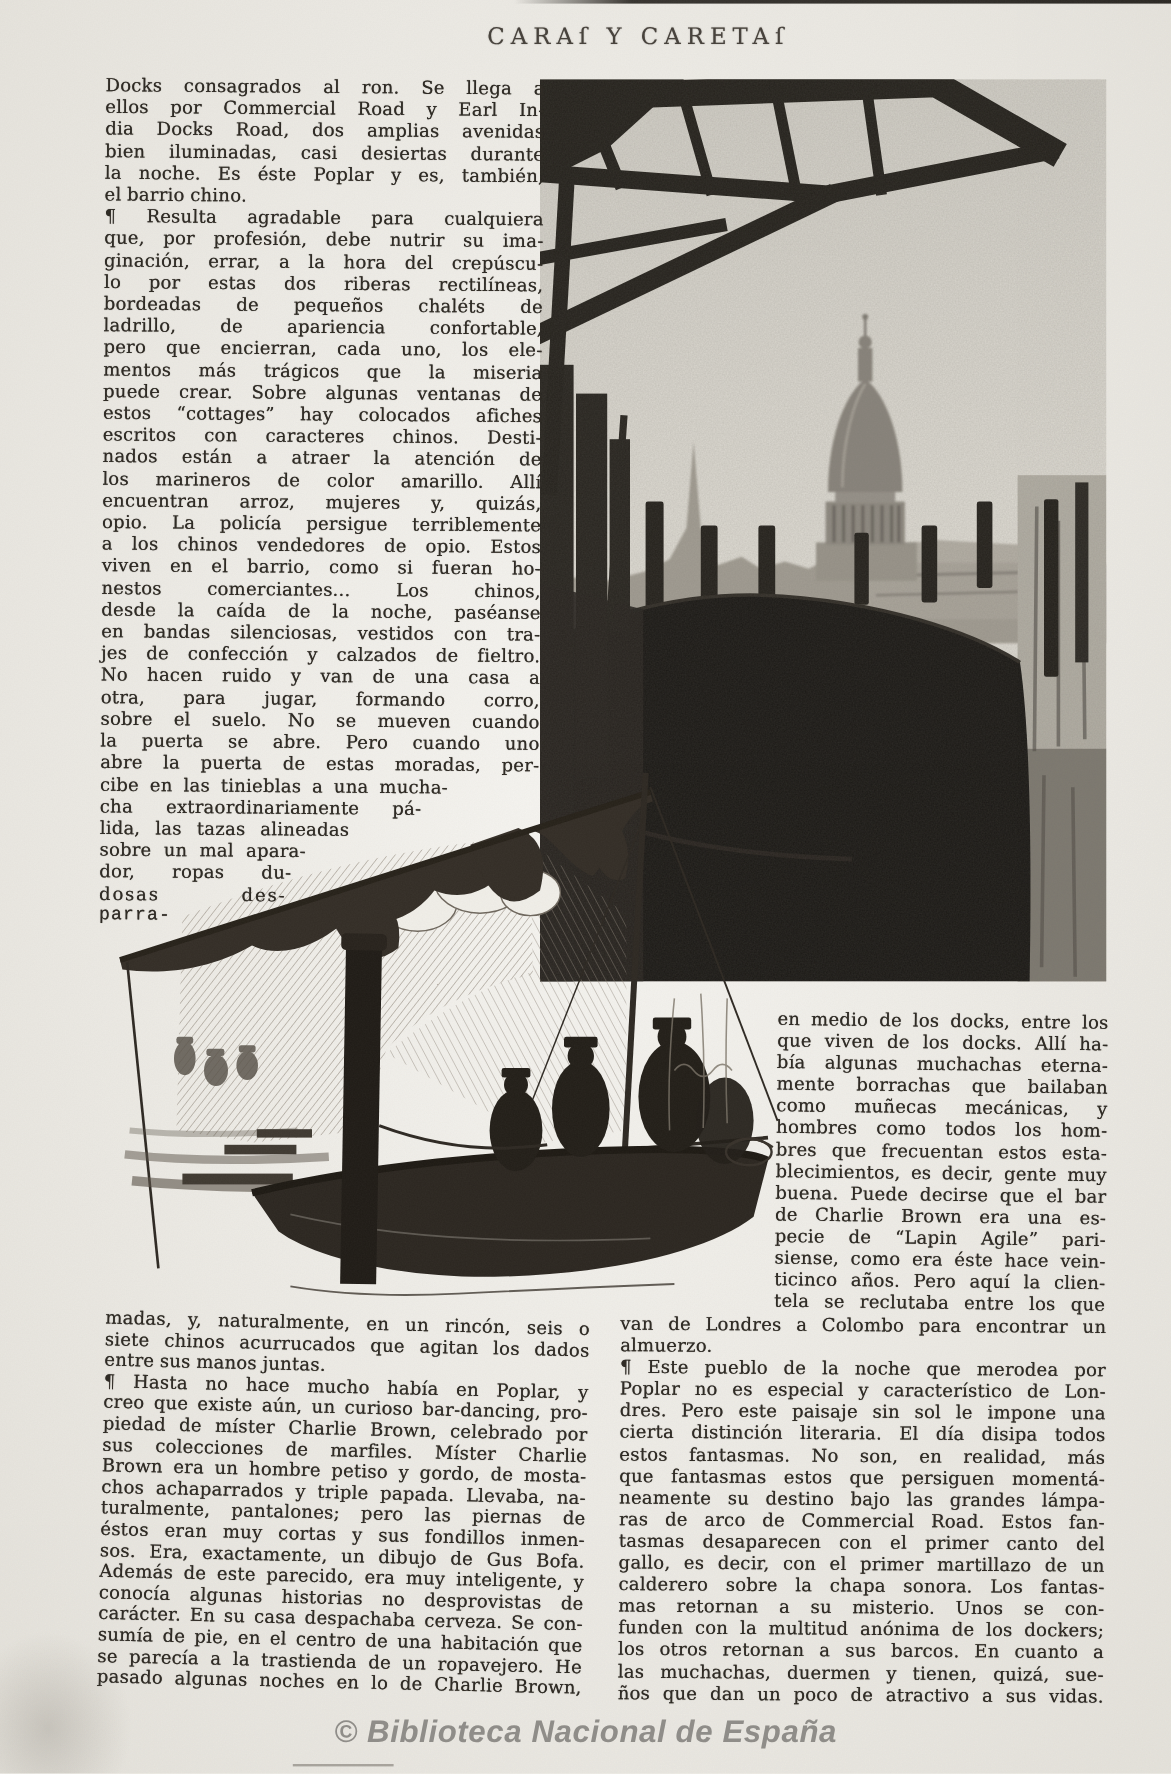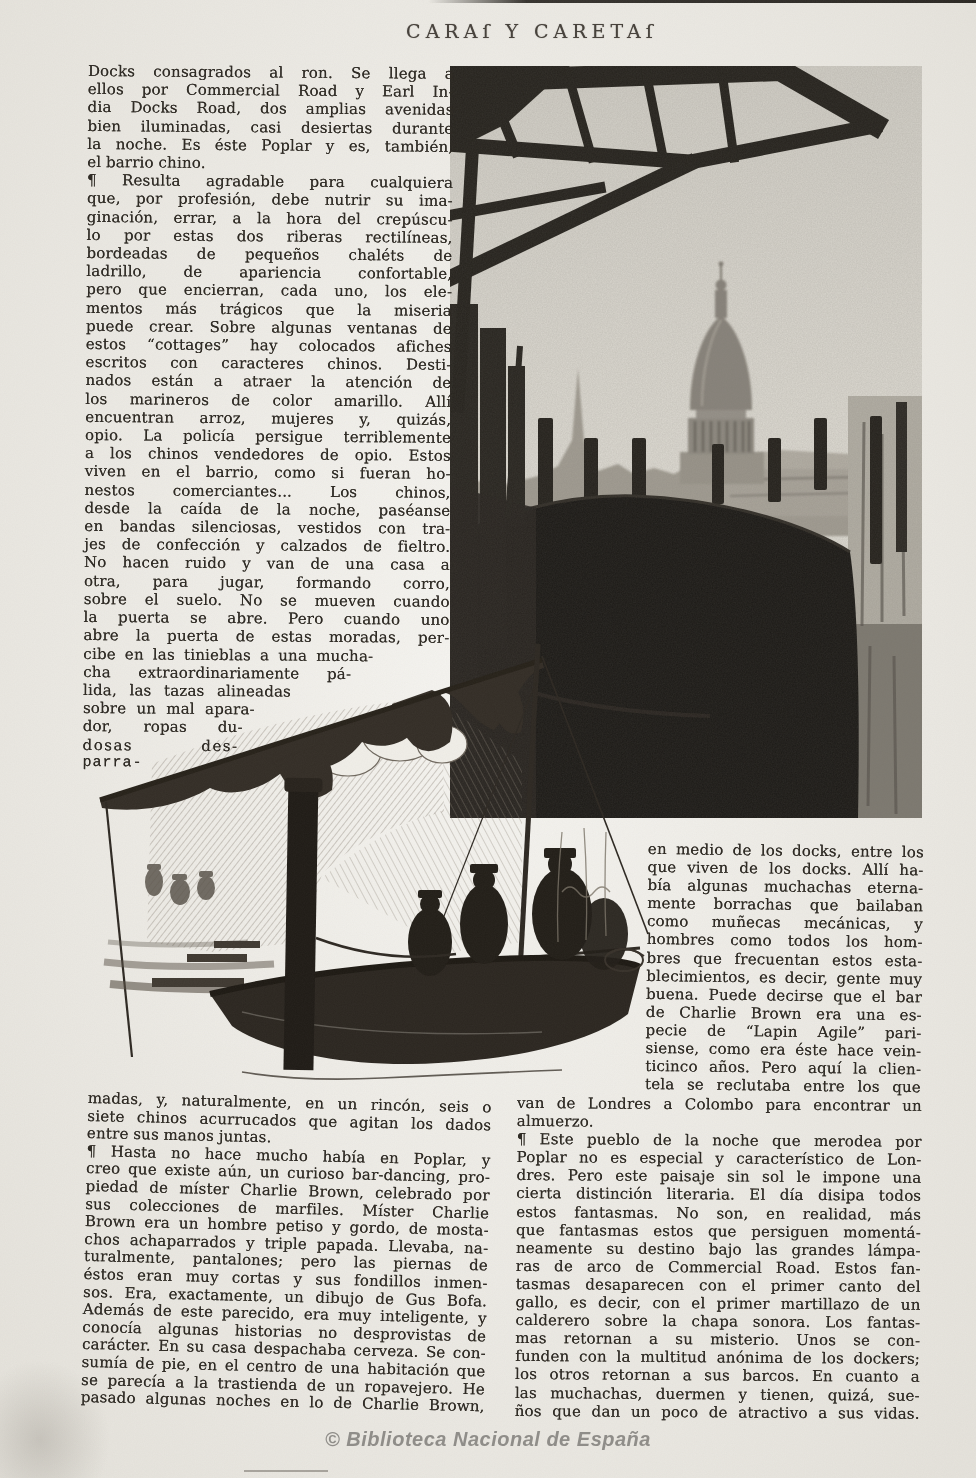--- a/index.html
+++ b/index.html
@@ -36,21 +36,21 @@
   #colLeftTop .line:nth-last-child(3){width:160px;}
   #colLeftTop .line:nth-last-child(2){width:156px; letter-spacing:1.5px;}
   #colLeftTop .line:nth-last-child(1){width:90px;  letter-spacing:1px;font-family:Liberation Mono, monospace;}
   
   .header{position:absolute; top:20px; left:0; width:100%; text-align:center;
           padding-left:88px; box-sizing:border-box;
           font-size:19px; letter-spacing:5px; color:#45403a;
           text-shadow:0 0 1px rgba(70,64,56,.6); font-weight:400;}
   .watermark{position:absolute; top:1428px; left:0; width:100%; text-align:center;
           font-family:"Liberation Sans", sans-serif; font-weight:bold; font-style:italic;
-          font-size:20px; color:var(--wm,#8f8d89); letter-spacing:.5px;}
+          font-size:26px; color:var(--wm,#8f8d89); letter-spacing:.5px;}
   
   .photo{position:absolute; left:450px; top:66px; width:472px; height:752px;}
   .sketch{position:absolute; left:92px; top:642px; width:558px; height:442px;}
   
   .top-edge{position:absolute; top:0; left:428px; right:0; height:3px;
     background:linear-gradient(90deg, rgba(22,19,15,0), rgba(22,19,15,.85) 18%, rgba(22,19,15,.9));}
   .bottom-mark{position:absolute; left:244px; top:1470px; width:84px; height:2px;
     background:#8b8880; opacity:.7;}
   .corner-smudge{position:absolute; left:-30px; top:1360px; width:140px; height:160px;
     background:radial-gradient(closest-side, rgba(110,104,94,.25), rgba(110,104,94,0));}

